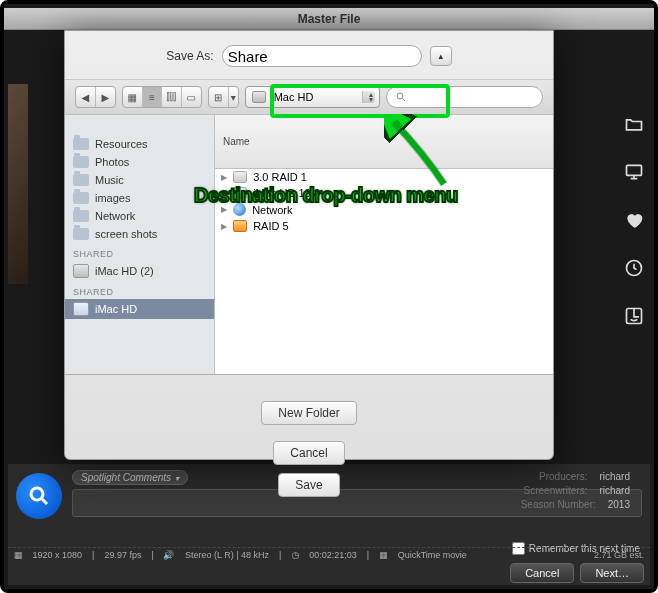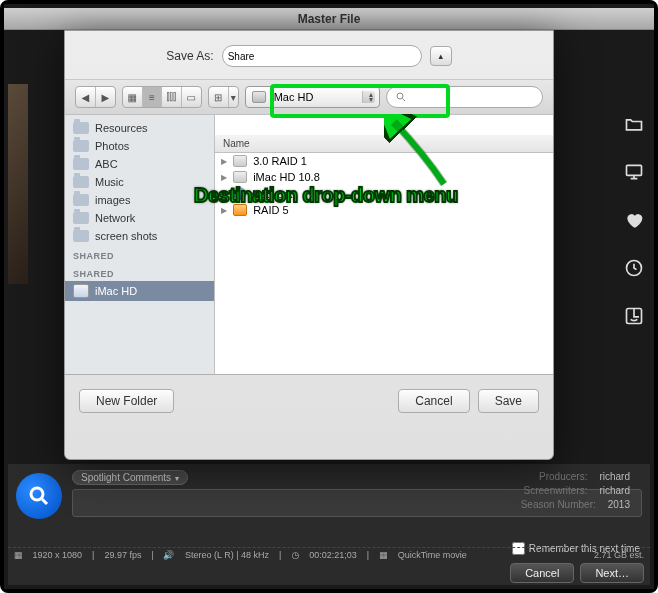--- a/index.html
+++ b/index.html
@@ -11,66 +11,66 @@
 .app-title { position:absolute; top:4px; left:0; right:0; height:22px; background:linear-gradient(#cfcfcf,#a8a8a8); text-align:center; font-size:12px; font-weight:bold; line-height:22px; color:#333; border-bottom:1px solid #888;}
 .right-rail { position:absolute; right:6px; top:110px; width:28px; display:flex; flex-direction:column; gap:28px; align-items:center; }
 .right-rail .ricon { width:20px; height:20px; color:#ddd; }
 .photo-sliver { position:absolute; left:4px; top:80px; width:20px; height:200px; background:linear-gradient(135deg,#5a4a3a,#2a2018); }
 
 
 .inspector { position:absolute; left:4px; right:4px; bottom:4px; top:460px; background:#2b2b2b; color:#bbb; font-size:10px; padding:6px 8px; }
 .spotlight-row { display:flex; align-items:center; gap:10px; }
 .mag-circle { width:46px; height:46px; border-radius:50%; background:radial-gradient(circle at 35% 35%, #2a8bff, #0050c8); display:flex; align-items:center; justify-content:center; }
 .mag-circle svg { width:24px; height:24px; color:#fff; }
-.spot-btn { background:#4a4a4a; border:1px solid #666; border-radius:9px; color:#ccc; font-size:10px; padding:1px 8px; display:inline-flex; align-items:flex-end; gap:4px;}
+.spot-btn { background:#4a4a4a; border:1px solid #666; border-radius:9px; color:#ccc; font-size:10px; padding:1px 8px; display:inline-flex; align-items:flex-end; gap:4px;font-style:italic;}
 .big-text { flex:1; height:28px; background:#3a3a3a; border:1px solid #555; border-radius:3px; margin:4px 0;}
 .label-row { display:flex; align-items:center; gap:6px; font-size:10px; color:#aaa;}
 .remember { position:absolute; right:10px; bottom:30px; font-size:10px; color:#ccc; display:flex; align-items:center; gap:4px;}
 .meta-grid { position:absolute; right:20px; top:6px; font-size:10px; color:#888; text-align:right; line-height:14px;}
 .meta-grid .k { color:#777; }
 .meta-grid .v { color:#bbb; margin-left:12px;}
 .status-bar { position:absolute; left:4px; right:4px; bottom:28px; height:14px; color:#aaa; font-size:9px; display:flex; gap:10px; align-items:center; padding:0 6px; border-top:1px dashed #444;}
 .final-btns { position:absolute; right:10px; bottom:6px; display:flex; gap:6px; }
 .dark-btn { background:linear-gradient(#555,#333); border:1px solid #666; border-radius:4px; color:#eee; font-size:11px; padding:3px 14px;}
 
 
 .sheet { position:absolute; left:60px; top:26px; width:490px; height:430px; background:linear-gradient(#ededed,#e0e0e0); border:1px solid #999; border-radius:0 0 6px 6px; box-shadow:0 8px 40px rgba(0,0,0,0.6); }
 .saveas-row { display:flex; align-items:center; justify-content:center; gap:8px; padding:14px 0 12px; font-size:12px; color:#333;}
-.saveas-row input { width:200px; height:22px; font-size:10px; padding:2px 5px; border:1px solid #aaa; border-radius:11px; background:#fff;}
+.saveas-row input { width:200px; height:22px; font-size:15px; padding:2px 5px; border:1px solid #aaa; border-radius:11px; background:#fff;}
 .expand-btn { width:22px; height:20px; border:1px solid #aaa; border-radius:4px; background:linear-gradient(#fff,#ddd); font-size:9px; line-height:18px; text-align:center;}
 .toolbar { display:flex; align-items:center; gap:6px; padding:6px 10px; border-top:1px solid #c8c8c8; border-bottom:1px solid #c0c0c0; background:linear-gradient(#e8e8e8,#d6d6d6);}
 .seg { display:inline-flex; border:1px solid #aaa; border-radius:4px; overflow:hidden; background:linear-gradient(#fff,#ddd); height:22px;}
 .seg > div { width:24px; display:flex; align-items:center; justify-content:center; border-right:1px solid #bbb; font-size:10px; color:#555;}
 .seg > div:last-child { border-right:none; }
 .seg > .on { background:#b8b8b8; }
 .dest-dd { position:relative; width:160px; height:22px; border:1px solid #9a9a9a; border-radius:4px; background:linear-gradient(#fff,#e6e6e6); display:flex; align-items:center; padding:0 18px 0 6px; font-size:11px; gap:5px;}
 .dest-dd::after { content:""; position:absolute; right:4px; top:4px; bottom:4px; width:12px; border-left:1px solid #bbb; background:linear-gradient(#e8e8e8,#c8c8c8); border-radius:0 3px 3px 0;}
 .dd-arrows { position:absolute; right:6px; top:50%; transform:translateY(-50%); font-size:8px; color:#555; line-height:5px; z-index:2;}
 .search-box { flex:1; display:flex; align-items:center; border:1px solid #aaa; border-radius:11px; height:22px; background:#fff; padding:0 8px; gap:4px;}
 .search-box input { border:none; outline:none; flex:1; font-size:11px; }
 
 
 .browser { display:flex; height:260px; border-bottom:1px solid #b0b0b0;}
-.sidebar { width:150px; background:#e4e7ea; border-right:1px solid #c0c0c0; overflow:auto; font-size:11px; padding:4px 0;}
-.sidebar .hdr { font-size:9px; color:#7a8088; font-weight:bold; letter-spacing:0.5px; padding:6px 8px 2px;}
+.sidebar { width:150px; background:#e4e7ea; border-right:1px solid #c0c0c0; overflow:auto; font-size:11px; padding:20px 0;}
+.sidebar .hdr { font-size:9px; color:#7a8088; font-weight:normal; letter-spacing:0.5px; padding:6px 8px 2px;}
 .sb-item { display:flex; align-items:center; gap:6px; padding:3px 8px; color:#333; }
 .sb-item.sel { background:#7a8aa0; color:#fff; border-radius:0;}
 .fldr { width:16px; height:12px; background:#b7c3d1; border-radius:2px; position:relative; }
 .fldr::before { content:""; position:absolute; top:-3px; left:1px; width:6px; height:3px; background:#b7c3d1; border-radius:1px 1px 0 0;}
 .hd { width:16px; height:14px; background:linear-gradient(#e8e8e8,#bcbcbc); border:1px solid #999; border-radius:2px;}
 .hd.sel-hd { background:linear-gradient(#f0f4fa,#c8d4e8);}
 .filelist { flex:1; background:#fff; font-size:11px; }
-.fl-hdr { background:linear-gradient(#f4f4f4,#e4e4e4); border-bottom:1px solid #c0c0c0; padding:3px 8px; font-size:10px; color:#444;margin-top:20px;}
+.fl-hdr { background:linear-gradient(#f4f4f4,#e4e4e4); border-bottom:1px solid #c0c0c0; padding:21px 8px; font-size:10px; color:#444;}
 .fl-row { display:flex; align-items:center; gap:6px; padding:2px 6px; }
 .tri { color:#888; font-size:8px;}
 .hd-sm { width:14px; height:12px; background:linear-gradient(#eee,#ccc); border:1px solid #aaa; border-radius:2px;}
 .hd-sm.orange { background:linear-gradient(#ffd280,#ff9020); border-color:#d07010;}
 .globe { width:13px; height:13px; border-radius:50%; background:radial-gradient(circle at 35% 35%, #aee0ff, #2a70c0);}
 
-.dlg-footer { display:flex; align-items:center; padding:14px 14px; gap:8px;}
+.dlg-footer { display:flex; align-items:center; padding:26px 14px; gap:8px;flex-direction:column;}
 .mac-btn { background:linear-gradient(#fdfdfd,#e2e2e2); border:1px solid #acacac; border-radius:4px; padding:4px 16px; font-size:12px; color:#333; box-shadow:0 1px 0 #fff inset;}
 
 
 .callout-box { position:absolute; border:4px solid #00d820; border-radius:4px; pointer-events:none; }
 .callout-text { position:absolute; font-size:20px; font-weight:900; color:#00d820; -webkit-text-stroke:2px #003a00; text-shadow:0 0 3px #000; pointer-events:none; letter-spacing:-0.5px;}
 .arrow-svg { position:absolute; pointer-events:none; }
 
 svg { display:block; }
 </style>
 </head>
@@ -203,39 +203,39 @@
         <div class="sb-item">
             <span class="fldr"></span>
             <span>Resources</span>
           </div>
         <div class="sb-item">
             <span class="fldr"></span>
             <span>Photos</span>
           </div>
         <div class="sb-item">
             <span class="fldr"></span>
-            <span>ABC</span>
-          </div>
-        <div class="sb-item">
-            <span class="fldr"></span>
             <span>Music</span>
           </div>
         <div class="sb-item">
             <span class="fldr"></span>
             <span>images</span>
           </div>
         <div class="sb-item">
             <span class="fldr"></span>
             <span>Network</span>
           </div>
         <div class="sb-item">
             <span class="fldr"></span>
             <span>screen shots</span>
           </div>
         <div class="hdr">SHARED</div>
+        <div class="sb-item">
+            <span class="hd"></span>
+            <span>iMac HD (2)</span>
+          </div>
         <div class="hdr">SHARED</div>
         <div class="sb-item sel">
             <span class="hd sel-hd"></span>
             <span>iMac HD</span>
           </div>
       </div>
       <div class="filelist">
         <div class="fl-hdr">Name</div>
         <div class="fl-row">
             <span class="tri">▶</span>

